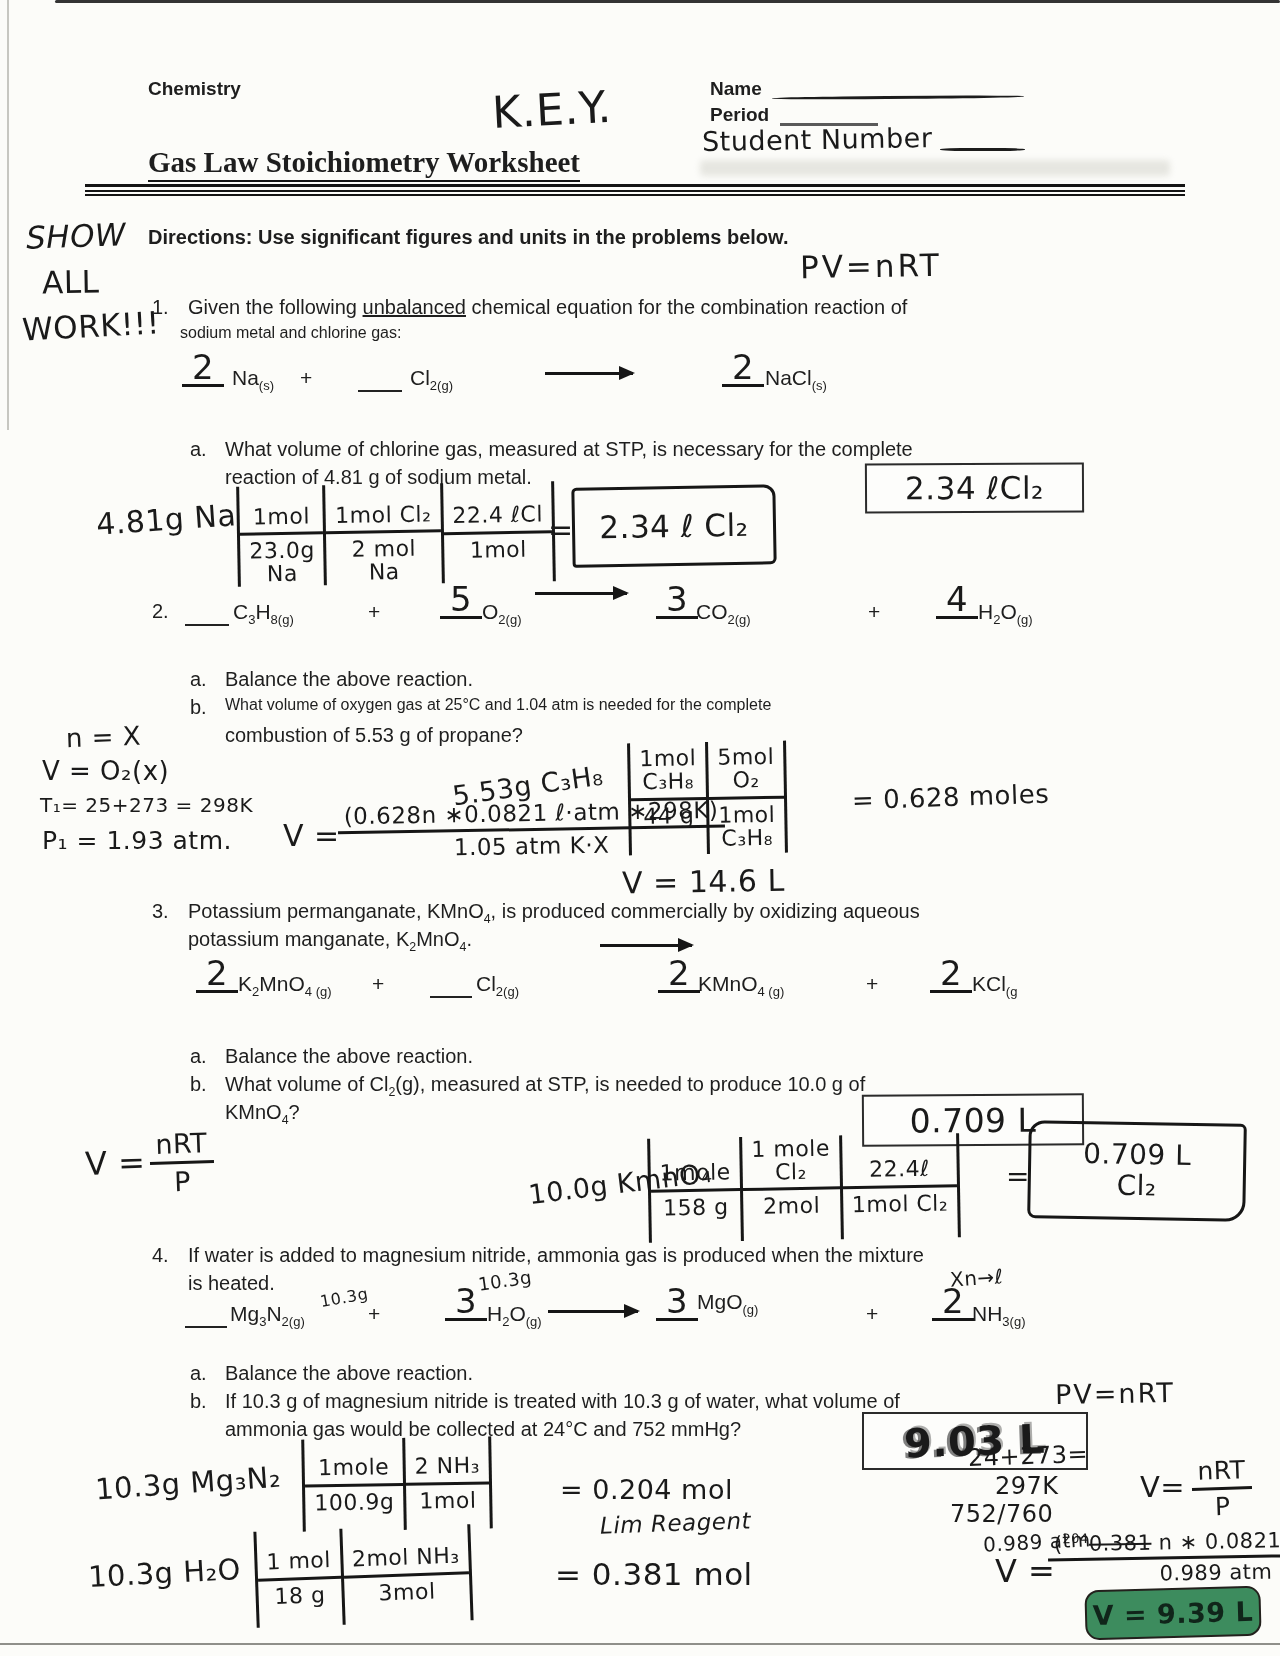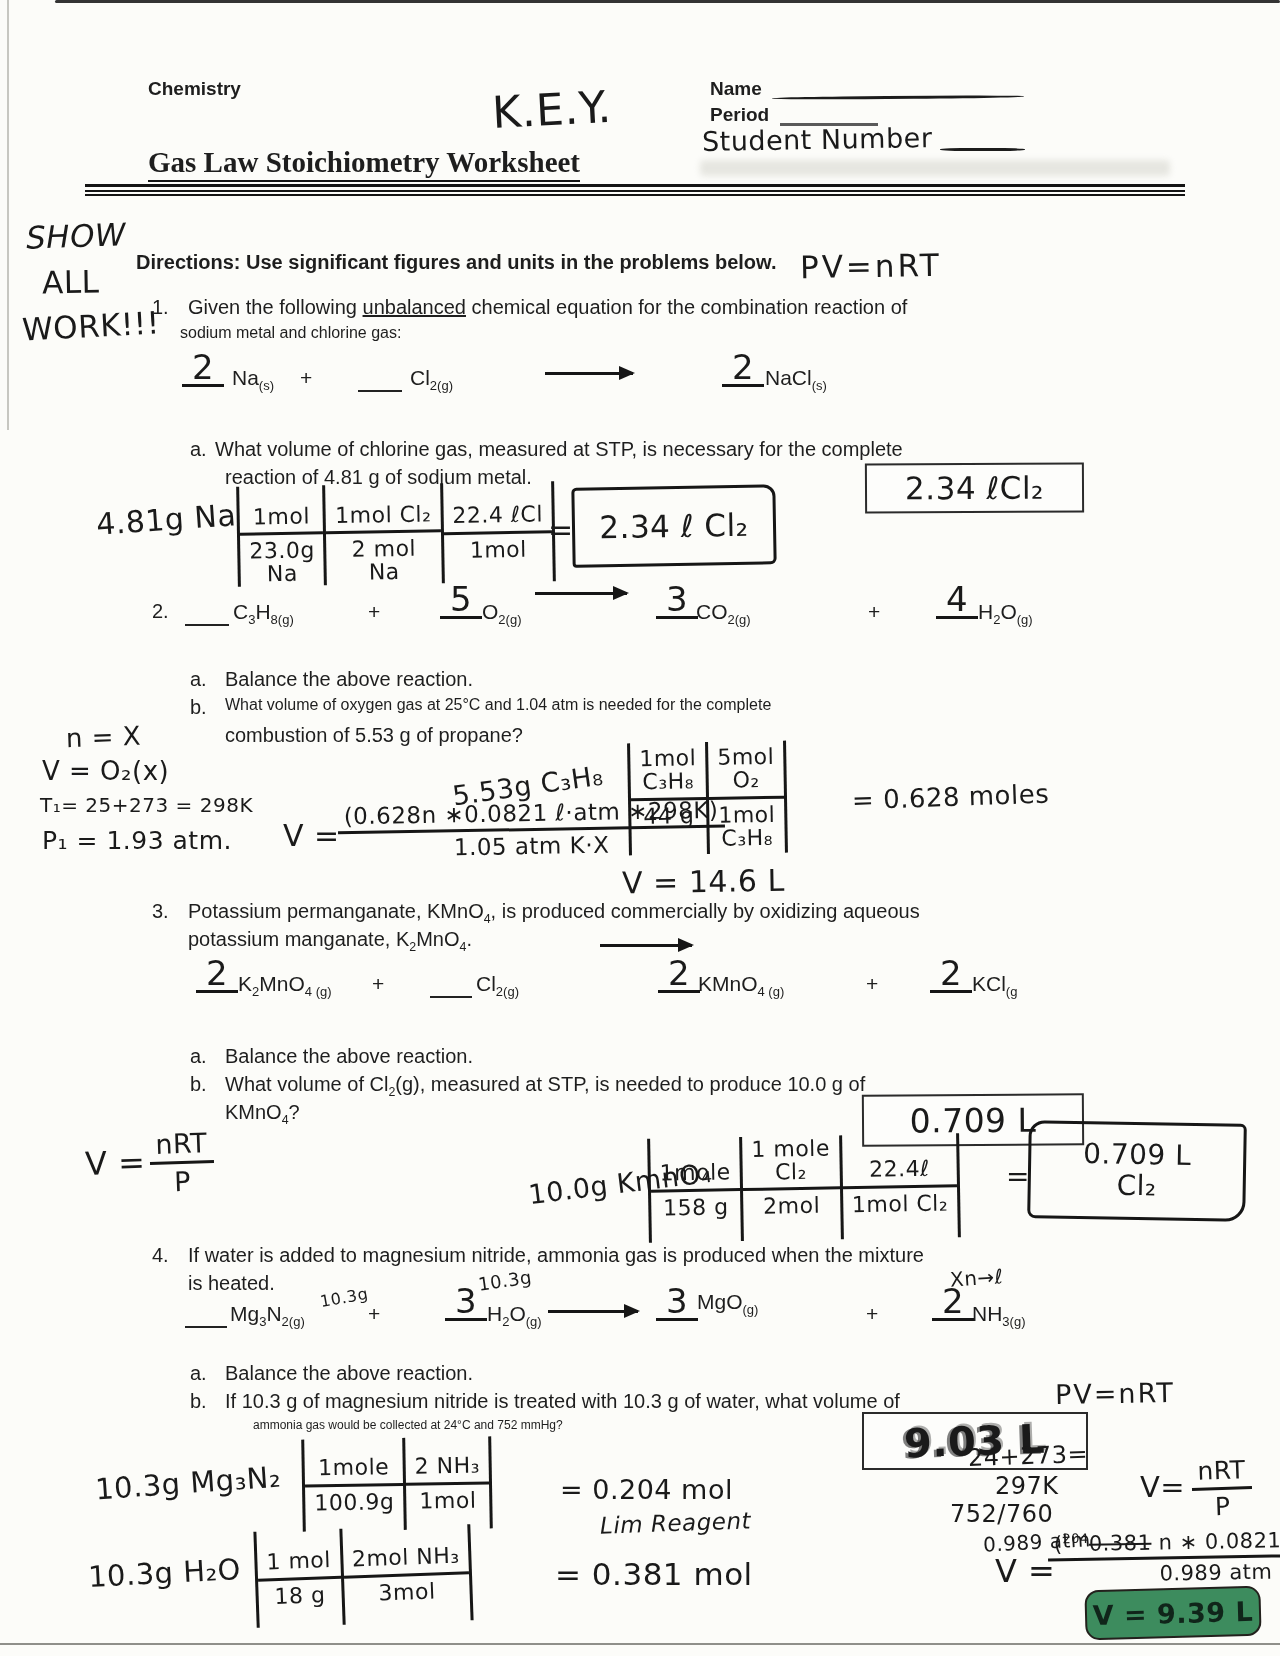--- a/index.html
+++ b/index.html
@@ -50,42 +50,42 @@
   <div class="abs b" style="left:710px;top:104px;font-size:19px;">Period</div>
   <div class="abs" style="left:780px;top:123px;width:98px;height:2.5px;background:#5a5a5a;"></div>
   <div class="abs hw" style="left:702px;top:124px;font-size:27px;transform:rotate(-1deg);">Student Number</div>
   <div class="abs" style="left:940px;top:148px;width:85px;height:3px;background:#1c1c1c;border-radius:40%;"></div>
 
   <div class="abs b serif" style="left:148px;top:146px;font-size:29px;border-bottom:2.5px solid #141414;padding-bottom:1px;">Gas Law Stoichiometry Worksheet</div>
   <div class="abs rule" style="left:85px;top:184px;width:1100px;height:3px;"></div>
   <div class="abs rule" style="left:85px;top:190px;width:1100px;height:2px;"></div>
   <div class="abs rule" style="left:85px;top:194px;width:1100px;height:2px;"></div>
 
-  <div class="abs b" style="left:136px;top:226px;font-size:20px;margin-top:25px;">Directions: Use significant figures and units in the problems below.</div>
+  <div class="abs b" style="left:148px;top:226px;font-size:20px;">Directions: Use significant figures and units in the problems below.</div>
   <div class="abs hw" style="left:800px;top:248px;font-size:31px;letter-spacing:3px;transform:rotate(-1deg);">PV=nRT</div>
 
   <div class="abs hw" style="left:26px;top:218px;font-size:31px;font-style:italic;transform:rotate(-2deg);">SHOW</div>
   <div class="abs hw" style="left:42px;top:264px;font-size:31px;transform:rotate(-1deg);">ALL</div>
   <div class="abs hw" style="left:22px;top:308px;font-size:31px;transform:rotate(-3deg);">WORK!!!</div>
 
   <div class="abs" style="left:152px;top:296px;font-size:20px;">1.</div>
   <div class="abs" style="left:188px;top:296px;font-size:20px;">Given the following <u>unbalanced</u> chemical equation for the combination reaction of</div>
   <div class="abs" style="left:180px;top:324px;font-size:16px;">sodium metal and chlorine gas:</div>
 
   <div class="abs hw coef" style="left:182px;top:352px;">2</div>
   <div class="abs" style="left:232px;top:366px;font-size:21px;">Na<sub>(s)</sub></div>
   <div class="abs" style="left:300px;top:366px;font-size:21px;">+</div>
   <div class="abs blank" style="left:358px;top:384px;width:44px;"></div>
   <div class="abs" style="left:410px;top:366px;font-size:21px;">Cl<sub>2(g)</sub></div>
   <div class="abs arrow" style="left:545px;top:372px;width:88px;"></div>
   <div class="abs hw coef" style="left:722px;top:352px;">2</div>
   <div class="abs" style="left:765px;top:366px;font-size:21px;">NaCl<sub>(s)</sub></div>
 
   <div class="abs" style="left:190px;top:438px;font-size:20px;">a.</div>
-  <div class="abs" style="left:215px;top:438px;font-size:20px;">What volume of chlorine gas, measured at STP, is necessary for the complete</div>
+  <div class="abs" style="left:225px;top:438px;font-size:20px;">What volume of chlorine gas, measured at STP, is necessary for the complete</div>
   <div class="abs" style="left:225px;top:466px;font-size:20px;">reaction of 4.81 g of sodium metal.</div>
 
   <div class="abs ansbox" style="left:865px;top:463px;width:215px;height:46px;transform:rotate(-.3deg);">
     <span class="hw" style="font-size:31px;">2.34 ℓCl₂</span>
   </div>
 
   <div class="abs hw" style="left:96px;top:502px;font-size:30px;transform:rotate(-4deg);">4.81g Na</div>
   <div class="abs ftab hw" style="left:237px;top:484px;height:100px;font-size:22px;transform:rotate(-1deg);">
     <div class="fc">
         <div class="t">1mol</div>
@@ -216,21 +216,21 @@
   <div class="abs" style="left:697px;top:1290px;font-size:21px;">MgO<sub>(g)</sub></div>
   <div class="abs" style="left:866px;top:1302px;font-size:21px;">+</div>
   <div class="abs hw coef" style="left:932px;top:1286px;">2</div>
   <div class="abs hw" style="left:950px;top:1266px;font-size:20px;transform:rotate(-4deg);">Xn→ℓ</div>
   <div class="abs" style="left:972px;top:1302px;font-size:21px;">NH<sub>3(g)</sub></div>
 
   <div class="abs" style="left:190px;top:1362px;font-size:20px;">a.</div>
   <div class="abs" style="left:225px;top:1362px;font-size:20px;">Balance the above reaction.</div>
   <div class="abs" style="left:190px;top:1390px;font-size:20px;">b.</div>
   <div class="abs" style="left:225px;top:1390px;font-size:20px;">If 10.3 g of magnesium nitride is treated with 10.3 g of water, what volume of</div>
-  <div class="abs" style="left:225px;top:1418px;font-size:12px;margin-left:28px;">ammonia gas would be collected at 24°C and 752 mmHg?</div>
+  <div class="abs" style="left:225px;top:1418px;font-size:20px;">ammonia gas would be collected at 24°C and 752 mmHg?</div>
   <div class="abs hw" style="left:1055px;top:1378px;font-size:27px;letter-spacing:2px;transform:rotate(-1deg);">PV=nRT</div>
 
   <div class="abs ansbox" style="left:862px;top:1412px;width:222px;height:54px;">
     <span class="hw scribble" style="font-size:40px;font-weight:bold;transform:rotate(-2deg);">9.03 L</span>
   </div>
 
   <div class="abs hw" style="left:968px;top:1442px;font-size:24px;transform:rotate(-2deg);">24+273=</div>
   <div class="abs hw" style="left:995px;top:1472px;font-size:24px;">297K</div>
   <div class="abs hw" style="left:950px;top:1500px;font-size:24px;">752/760</div>
   <div class="abs hw" style="left:983px;top:1530px;font-size:20px;transform:rotate(-3deg);">0.989 atm</div>

